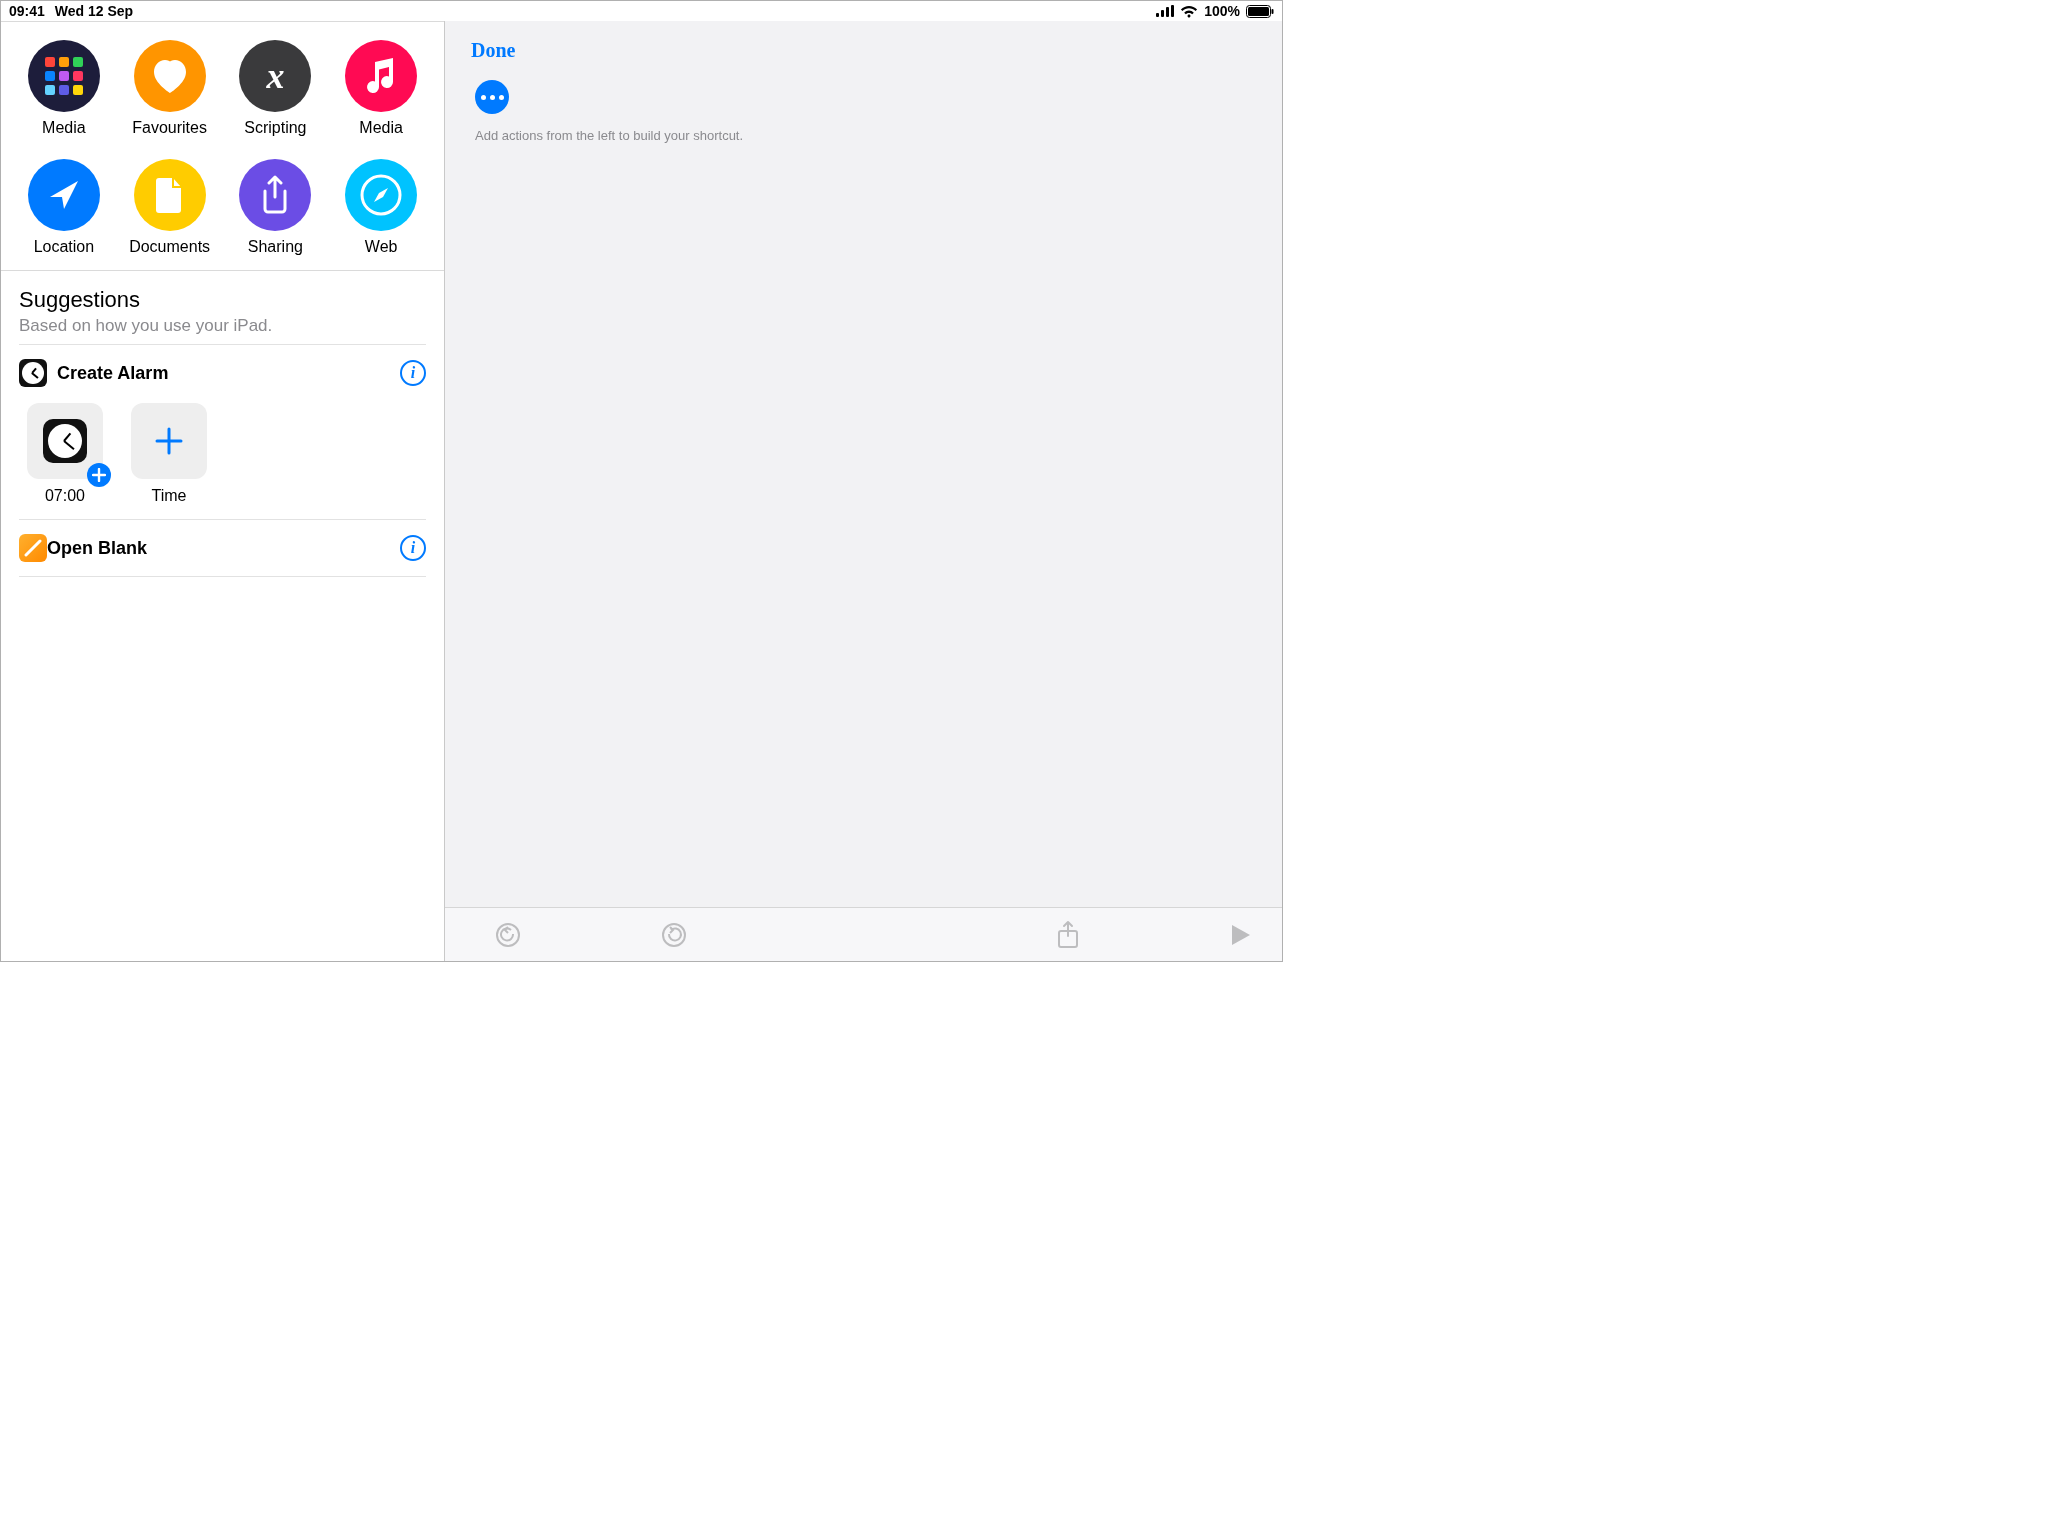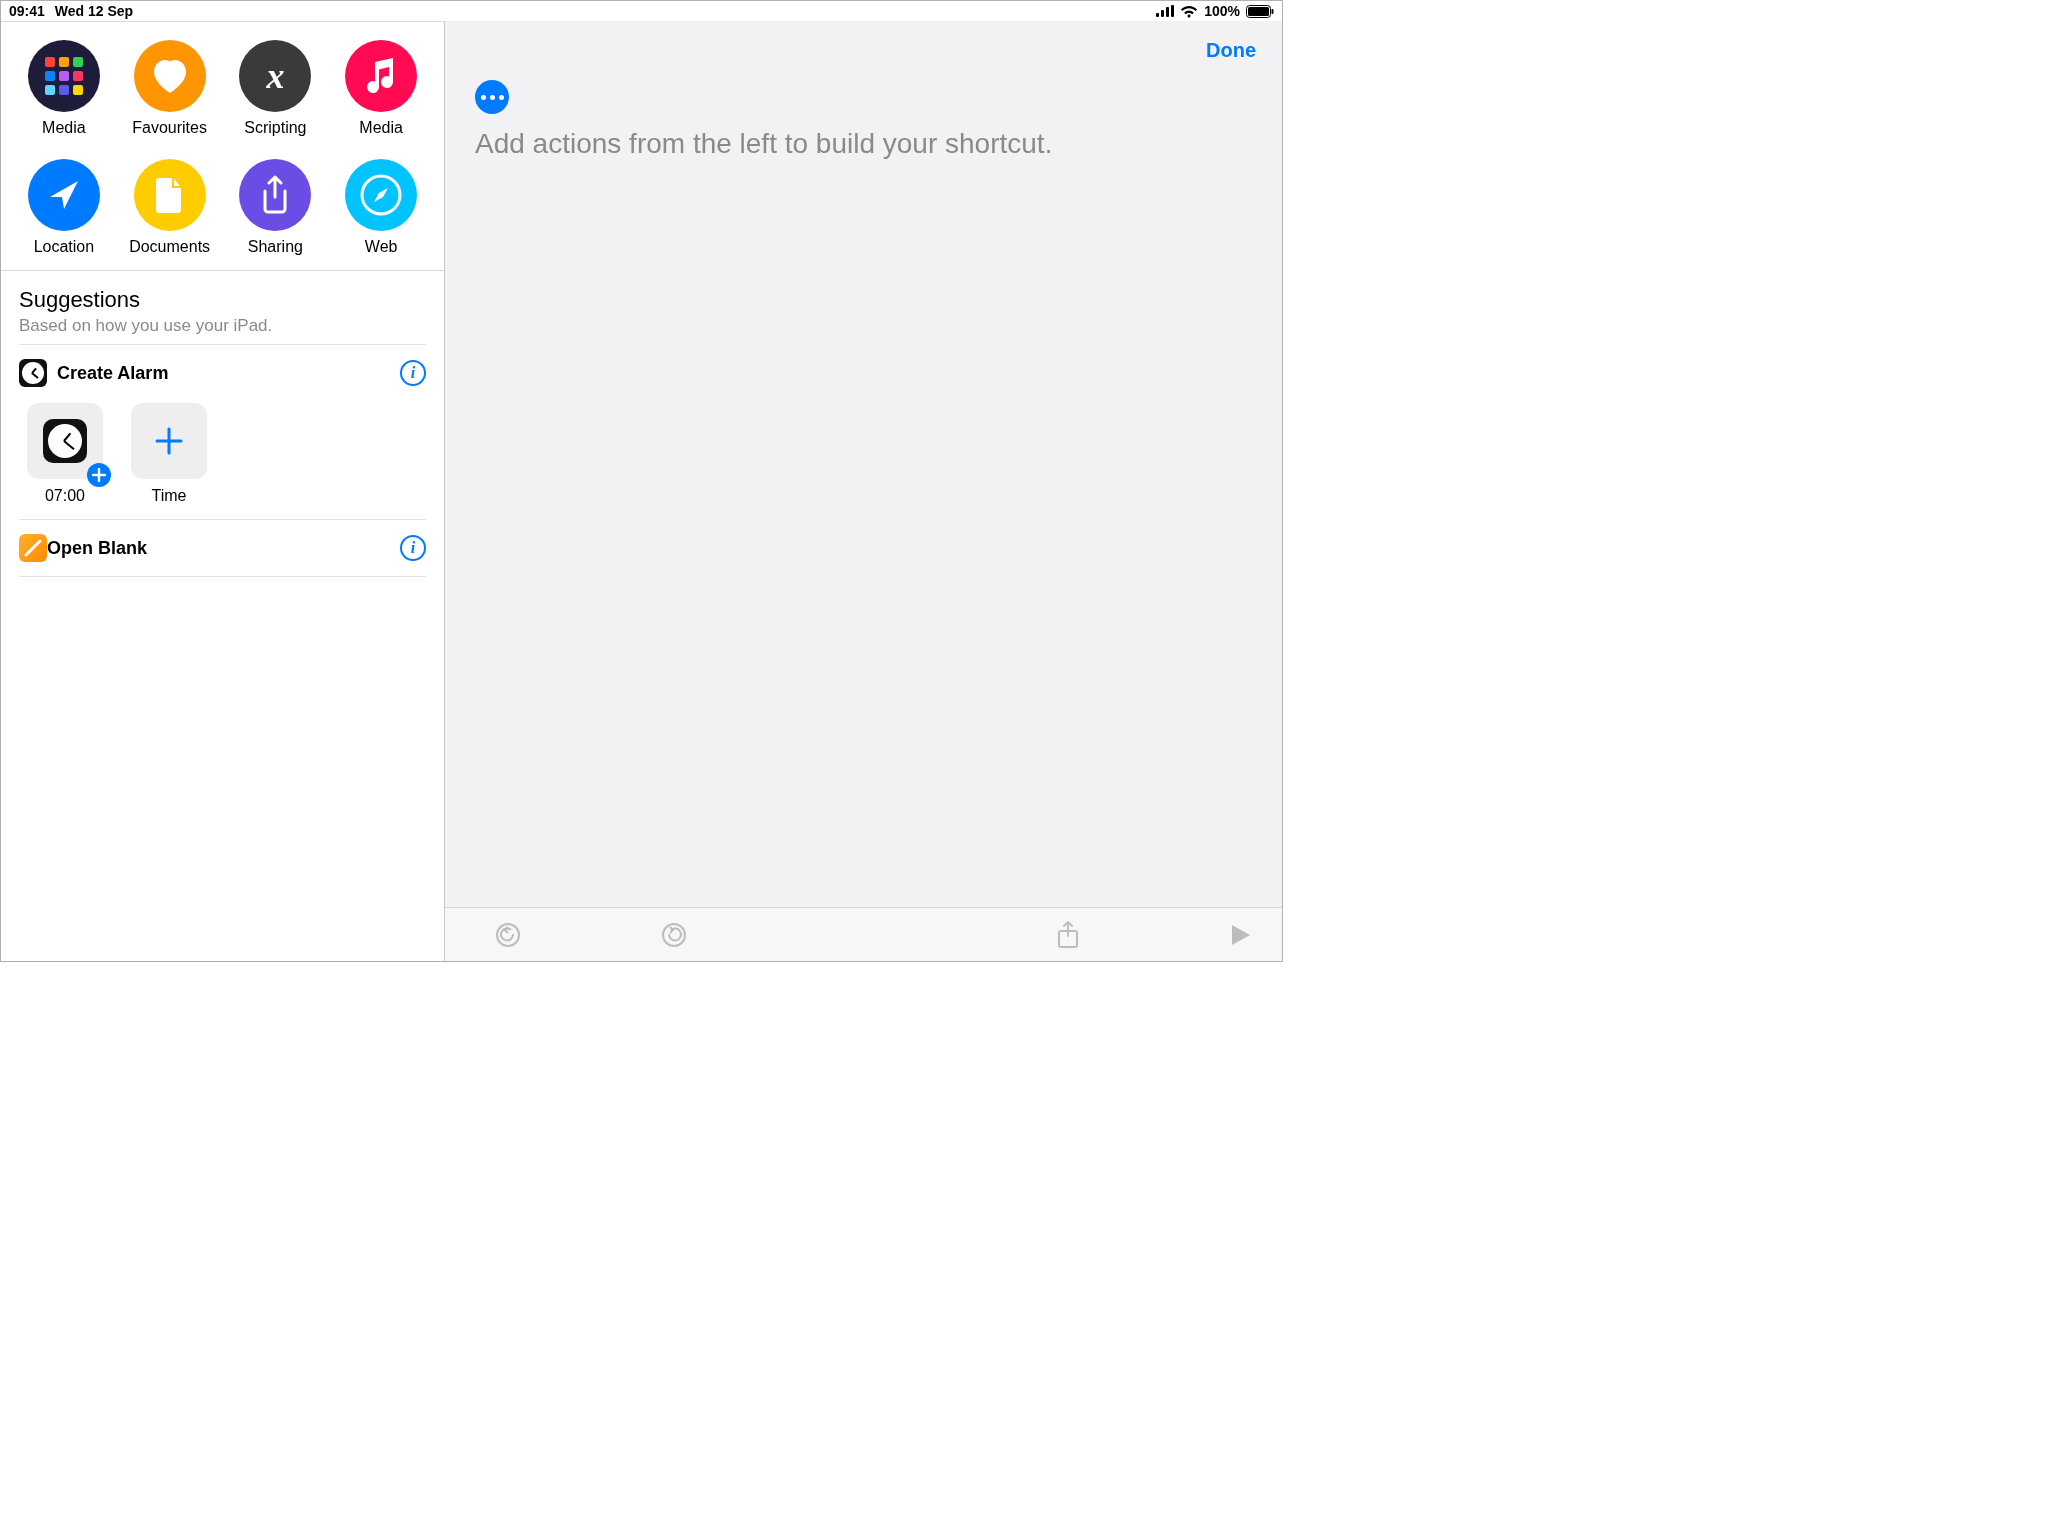--- a/index.html
+++ b/index.html
@@ -69,27 +69,27 @@
 .clock-sm { width: 28px; height: 28px; border-radius: 6px; background:#111; display:flex; align-items:center; justify-content:center; }
 .clock-sm .face { width:22px; height:22px; background:#fff; border-radius:50%; position:relative; }
 .clock-sm .face::before, .clock-sm .face::after { content:""; position:absolute; left:50%; top:50%; background:#000; transform-origin:left center; }
 .clock-sm .face::before { width:6px; height:1.5px; transform: translate(-1px,-1px) rotate(-50deg); }
 .clock-sm .face::after { width:8px; height:1.5px; transform: translate(-1px,-1px) rotate(40deg); }
 
 
 .pages-sm { width: 28px; height: 28px; border-radius: 6px; background: linear-gradient(135deg,#ffb02e,#ff8a00); display:flex; align-items:center; justify-content:center; }
 
 
-.main-top { display:flex; justify-content:flex-end; padding: 18px 26px 0; }
+.main-top { display:flex; padding: 18px 26px 0; font-family: Liberation Serif, serif; }
 .done { color:#007aff; font-size: 20px; font-weight:600; cursor:pointer; }
 .title-row { display:flex; align-items:center; gap: 18px; padding: 18px 30px 8px; }
 .title-row h1 { font-size: 36px; font-weight: 800; letter-spacing: -0.5px; }
 .more { width:34px; height:34px; border-radius:50%; background:#007aff; display:flex; align-items:center; justify-content:center; cursor:pointer; }
 .more .dot { width:5px; height:5px; border-radius:50%; background:#fff; margin:0 2px; }
-.subtitle { color:#8a8a8e; font-size: 28px; padding: 6px 30px; }
+.subtitle { color:#8a8a8e; font-size: 13px; padding: 6px 30px; }
 
 
 .bottom { margin-top:auto; height:54px; border-top:1px solid #d6d6d6; background:#f7f7f9; display:flex; align-items:center; }
 .bottom .tbtn { flex:0 0 auto; display:flex; align-items:center; justify-content:center; cursor:pointer; }
 .bottom .spacer { flex: 1; }
 .tbtn svg { display:block; }
 </style>
 </head>
 <body>
 

